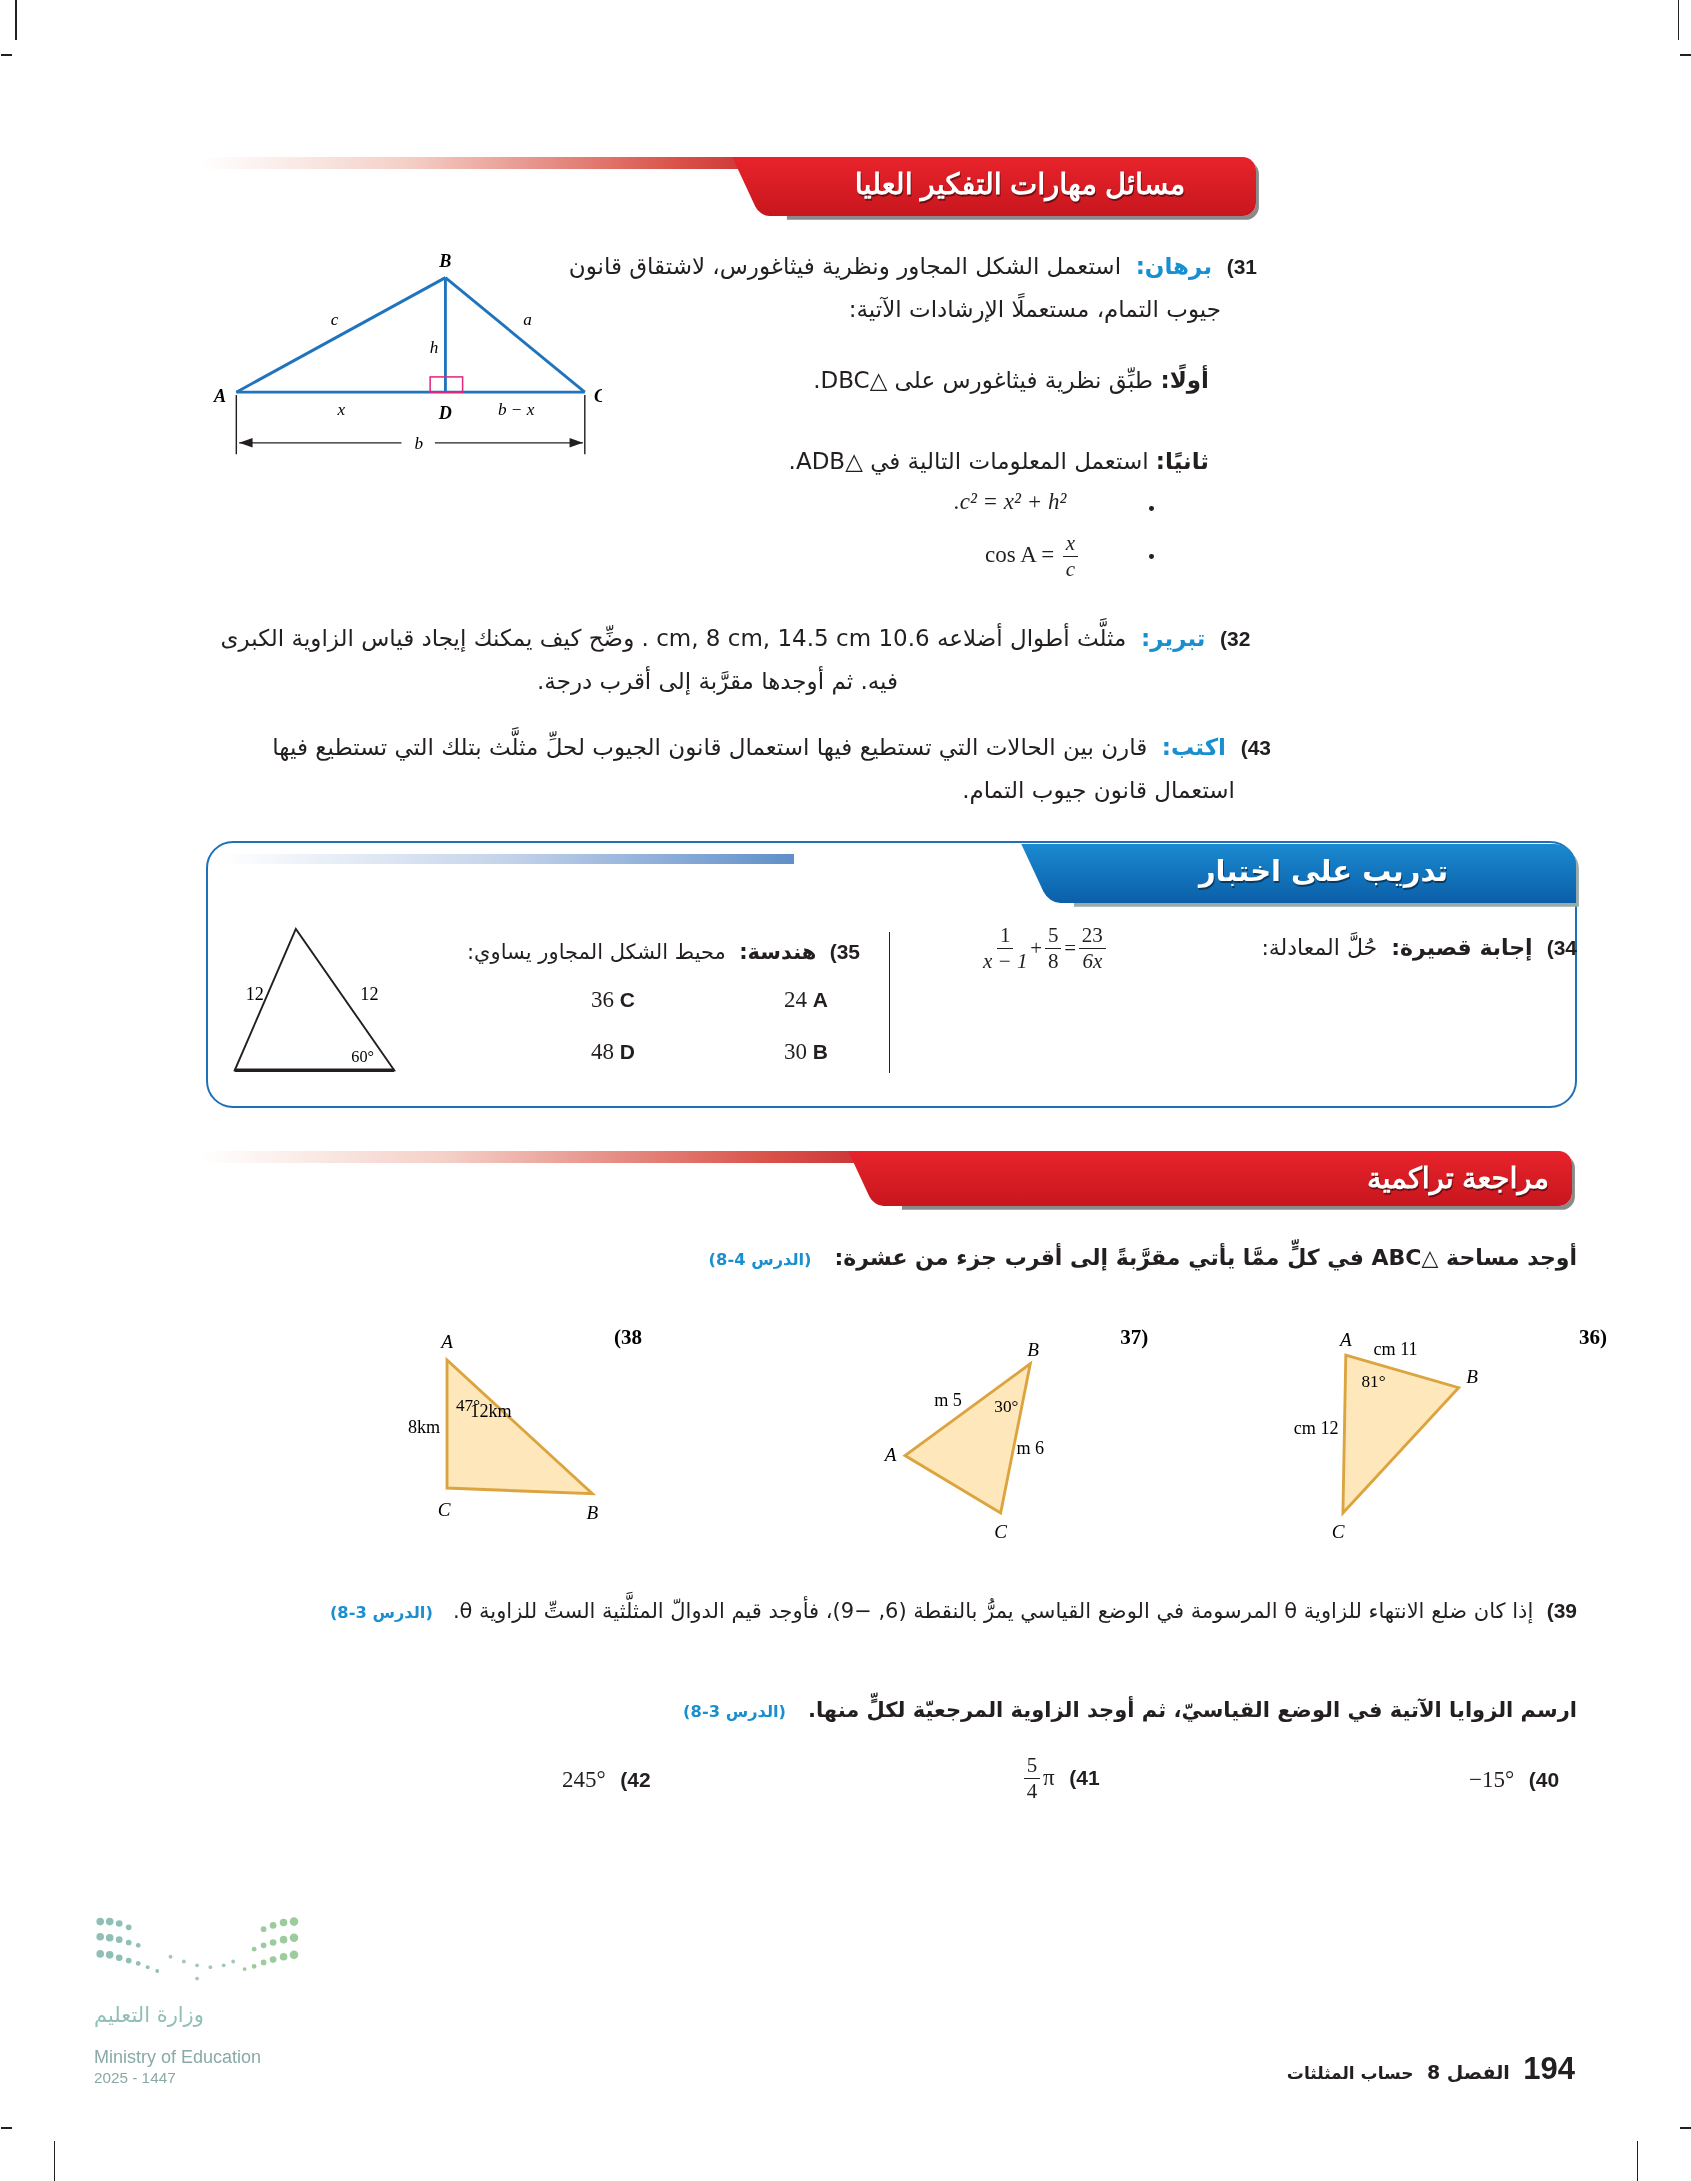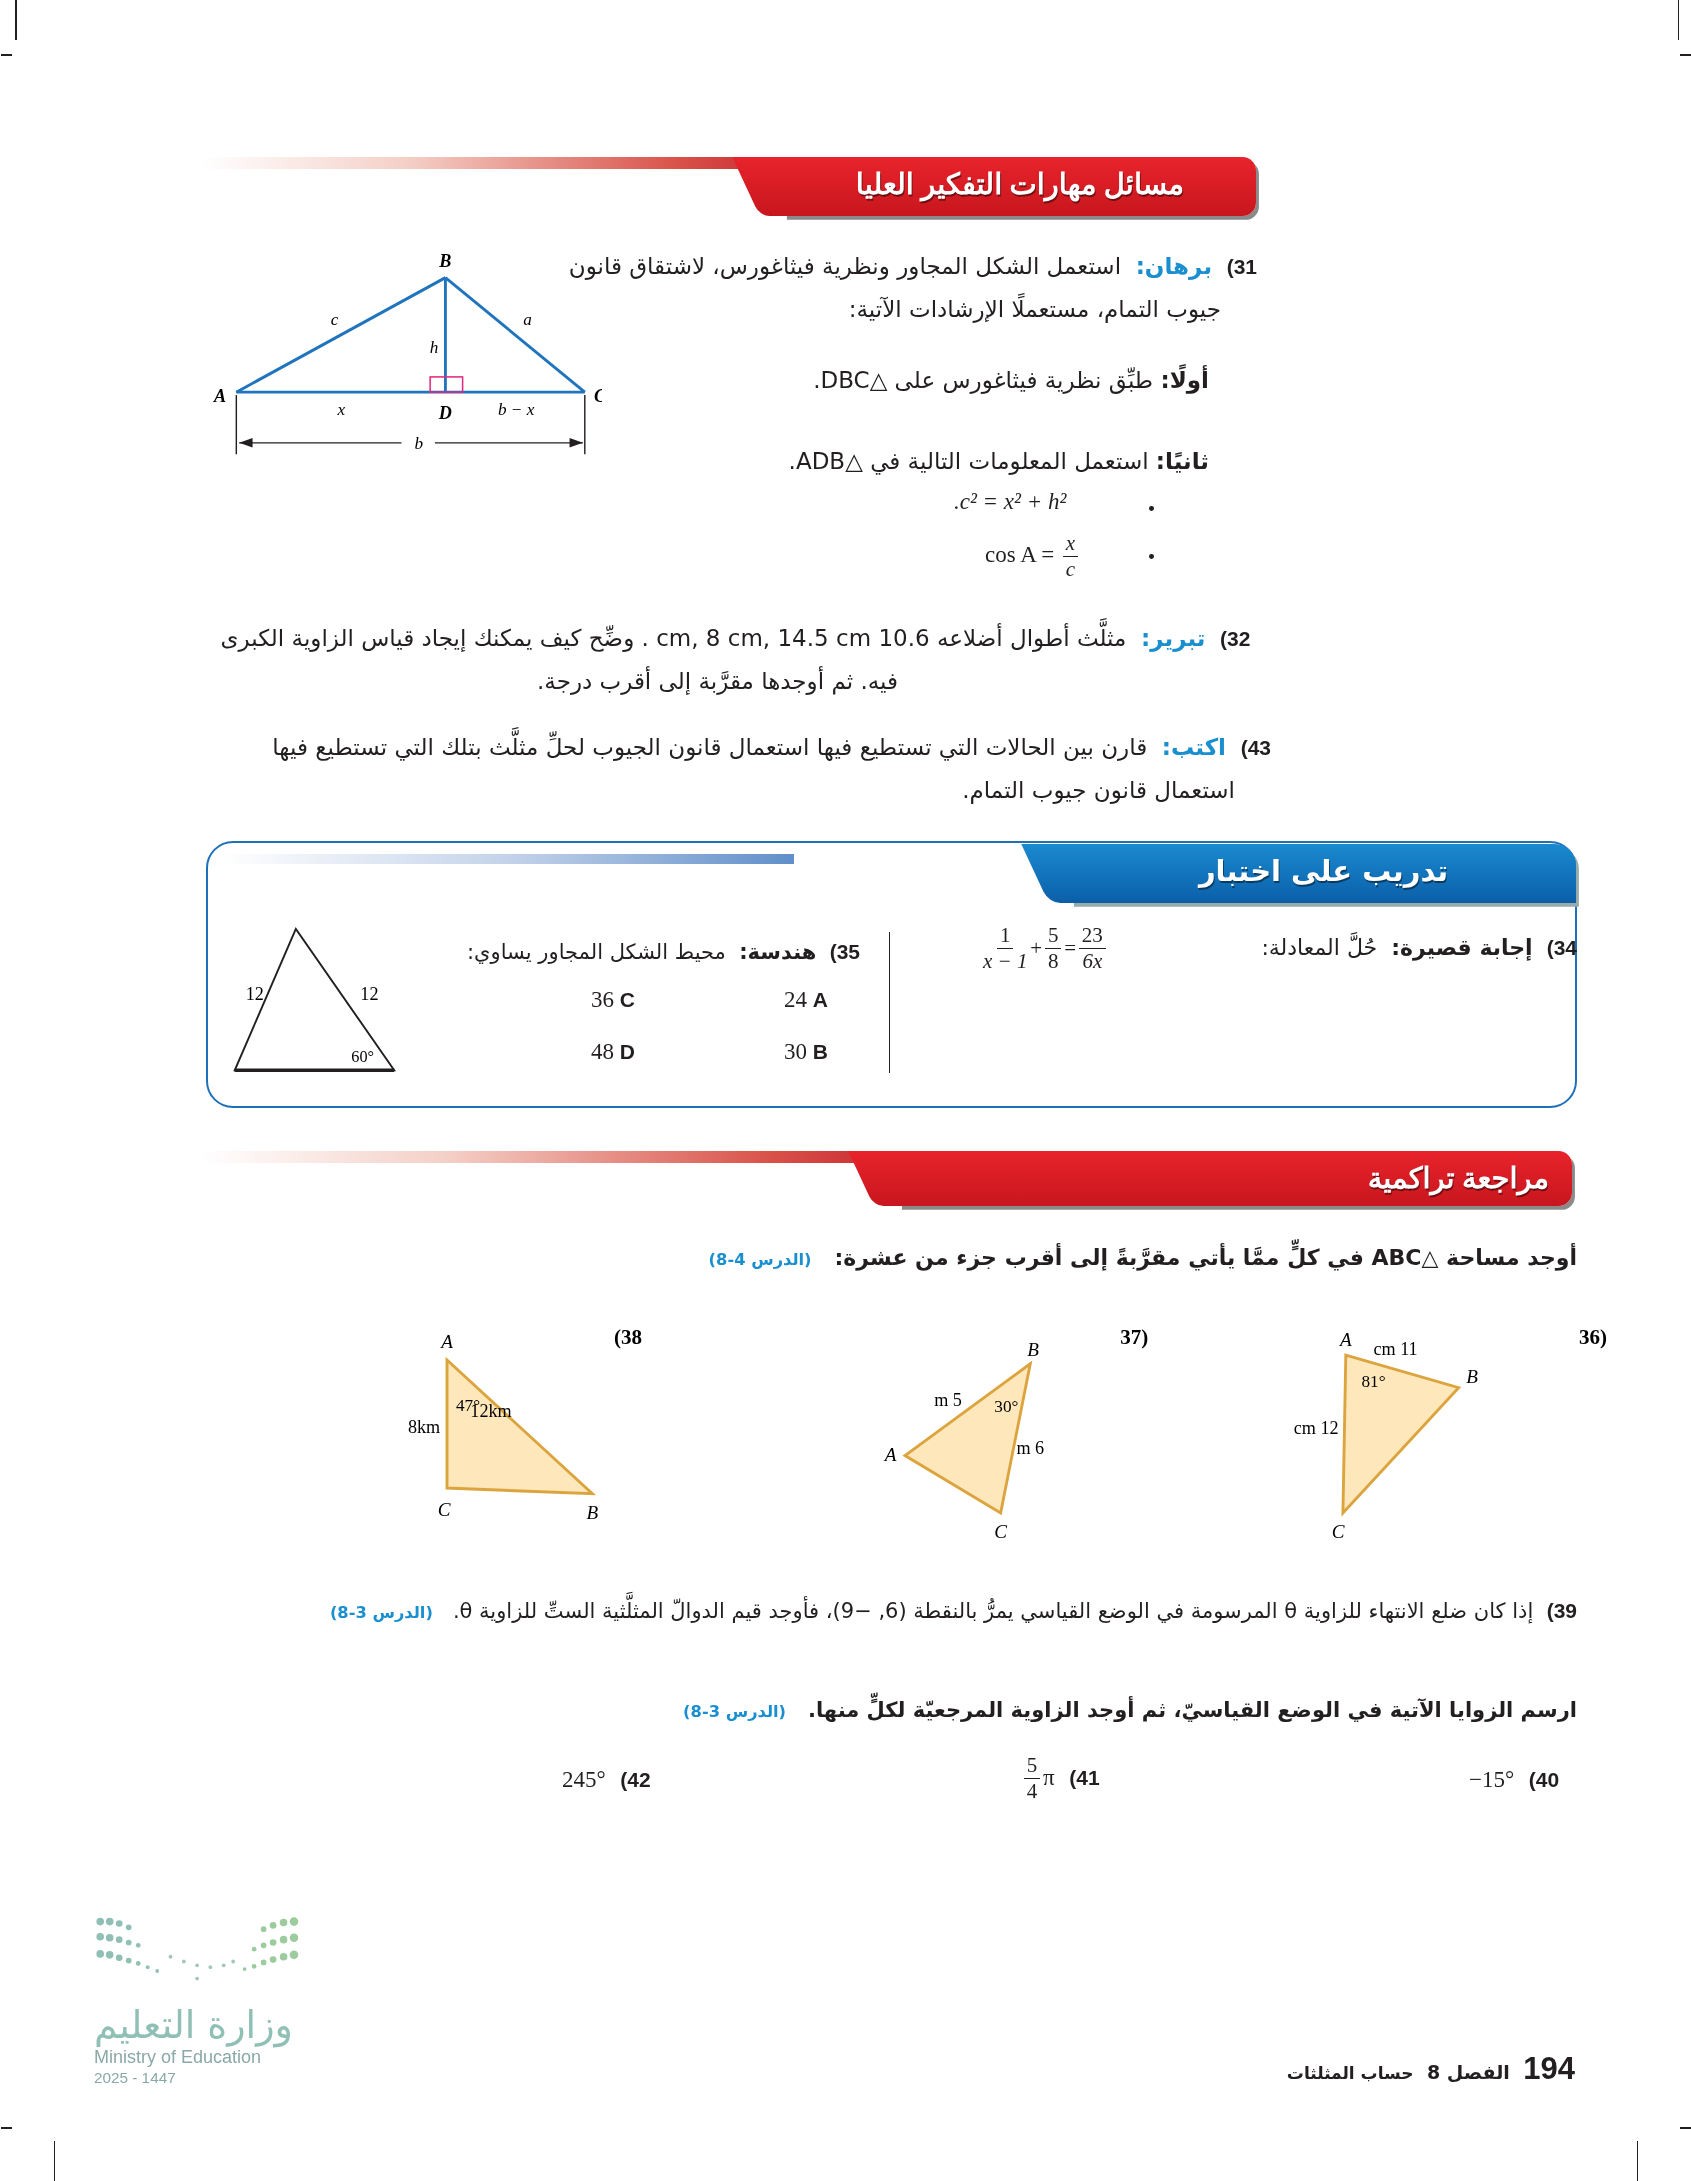--- a/index.html
+++ b/index.html
@@ -12,21 +12,21 @@
   .it { font-style:italic; }
   .bold { font-weight:bold; }
   .num { font-family:"Liberation Sans", sans-serif; font-weight:bold; font-size:21px; }
   .blue-kw { color:#1a8fd0; font-weight:bold; }
   .lesson { color:#1a8fd0; font-weight:bold; font-size:16.3px; }
 
   
   .banner-fade { position:absolute; height:11.5px; background:linear-gradient(to right, rgba(255,255,255,0), #f4cfc6 35%, #d9534a 80%, #c7262d); }
   .banner { position:absolute; background:linear-gradient(180deg,#e8232b,#c8161e); color:#fff;
             border-radius:0 13.4px 13.4px 0; box-shadow:2.9px 3.8px 0 #8a8a8a;
-            font-family:Liberation Serif, serif; font-weight:bold; text-align:center;
+            font-family:Liberation Sans, sans-serif; font-weight:bold; text-align:center;
             text-shadow:1px 1.9px 0 rgba(0,0,0,0.45); }
   .banner:before { content:""; position:absolute; left:-38px; top:0; width:57px; height:100%;
             background:inherit; transform:skewX(25deg); border-radius:0 0 0 9.6px; }
   .banner span { position:relative; }
 
   
   .test-box { position:absolute; border:2.9px solid #1e70b8; border-radius:27px; background:#fff; }
   .blue-banner { position:absolute; background:linear-gradient(180deg,#1a8ad0,#0b5fa8); color:#fff;
             border-radius:0 21px 0 0; box-shadow:2.9px 3.8px 0 #9aa;
             font-family:"DejaVu Sans", sans-serif; font-weight:bold; text-align:center;
@@ -286,21 +286,21 @@
   <g fill="#a5c5c0">
       <circle cx="80" cy="45" r="2"></circle>
       <circle cx="94" cy="50" r="2"></circle>
       <circle cx="108" cy="54" r="2"></circle>
       <circle cx="122" cy="56" r="2"></circle>
       <circle cx="136" cy="54" r="2"></circle>
       <circle cx="146" cy="50" r="2"></circle>
       <circle cx="108" cy="68" r="2"></circle>
     </g>
 </svg>
-<div class="abs ar" style="left:94px;top:2003px;width:206px;font-size:38px;color:#8fbfb5;text-align:left;">وزارة التعليم</div>
+<div class="abs ar" style="left:94px;top:2003px;width:206px;font-size:21px;color:#8fbfb5;text-align:left;">وزارة التعليم</div>
 <div class="abs" dir="ltr" style="left:94px;top:2047px;font-family:'Liberation Sans',sans-serif;font-size:18px;color:#8aa9a6;">Ministry of Education</div>
 <div class="abs" dir="ltr" style="left:94px;top:2069px;font-family:'Liberation Sans',sans-serif;font-size:15.3px;color:#8aa9a6;">2025 - 1447</div>
 
 <div class="abs" style="right:117px;top:2051px;display:flex;align-items:baseline;gap:13.4px;" dir="rtl">
   <span style="font-family:'Liberation Sans',sans-serif;font-weight:bold;font-size:31px;">194</span>
   <span class="ar bold" style="font-size:19px;">الفصل 8</span>
   <span class="ar bold" style="font-size:17px;">حساب المثلثات</span>
 </div>
 
 

